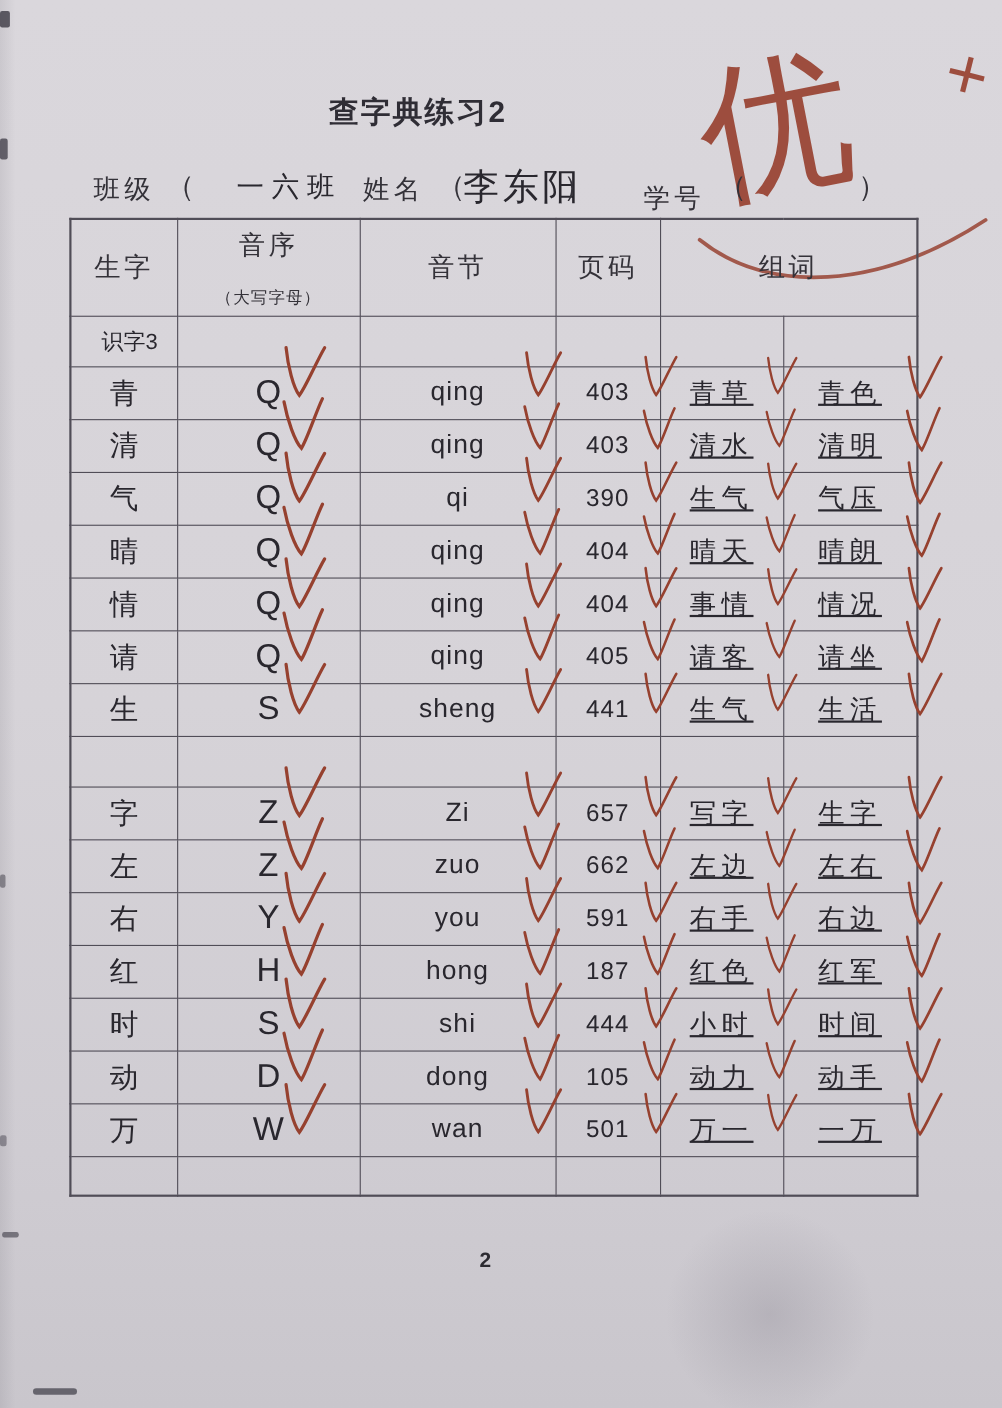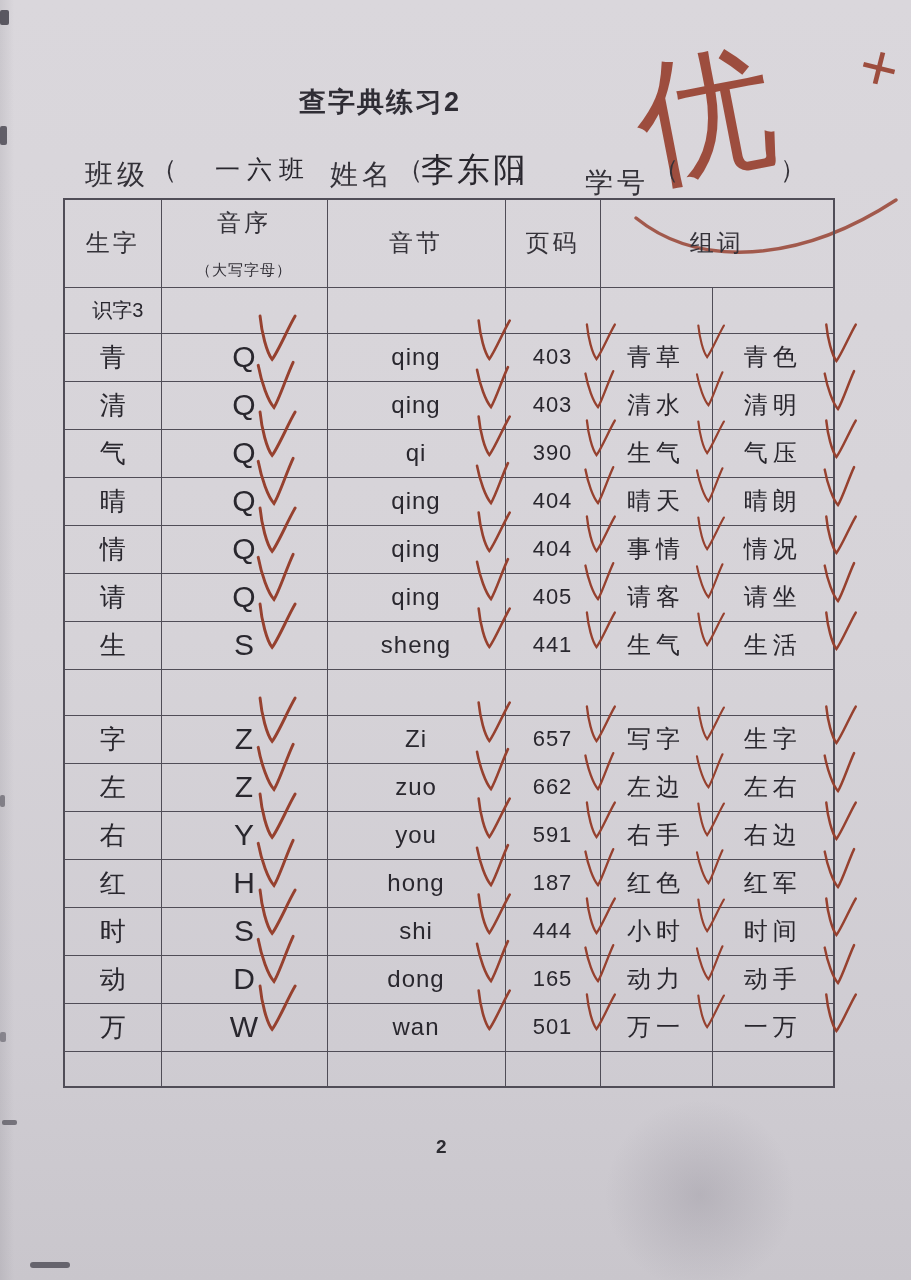--- a/index.html
+++ b/index.html
@@ -18,21 +18,21 @@
       linear-gradient(90deg, rgba(70,68,78,0.10) 0, rgba(70,68,78,0) 14px),
       linear-gradient(180deg, #dad7dc 0%, #d6d3d8 50%, #cfccd2 82%, #c9c6cc 100%);
   }
 
   
   .title{
     position:absolute; top:84px; left:0; width:760px; text-align:center;
     font-size:27px; font-weight:600; letter-spacing:2px; color:#2f2d35;
   }
   .form-span{ position:absolute; white-space:nowrap; }
-  .label{ font-size:28px; color:var(--print); letter-spacing:4px; }
+  .label{ font-size:24px; color:var(--print); letter-spacing:4px; }
   .paren{ font-size:26px; color:var(--print); }
   .hw{ color:var(--ink); }
   .class-value{ font-size:25px; letter-spacing:7px;margin-left:39px; }
   .name-value{ font-size:33px; font-weight:500; letter-spacing:3px; }
 
   
   .grade{ position:absolute; left:618px; top:38px; width:293px; height:235px; pointer-events:none; }
   .grade-char{
     position:absolute; left:18px; top:8px; font-size:138px; line-height:1;
     color:rgba(148,58,40,0.88); transform:rotate(-11deg); font-weight:400;
@@ -60,21 +60,21 @@
   tr.empty-row td{ height:46px; }
   tr.empty-row.last td{ height:36px; }
   tr.data-row td{ height:48px; }
   .section-label{ text-align:right; padding-left:10px !important; font-size:20px; color:var(--ink); }
 
   .c-hanzi span{ font-size:26px; }
   .cw{ position:relative; width:100%; height:100%; display:flex; align-items:center; justify-content:center; }
   .letter{ font-size:30px; }
   .syll{ font-size:24px; letter-spacing:1px; }
   .pagev{ font-size:22px; letter-spacing:1px; }
-  .wordv{ font-size:24px; letter-spacing:5px; }
+  .wordv{ font-size:24px; letter-spacing:5px;text-decoration:underline; }
 
   
   .check{ position:absolute; pointer-events:none; }
   .check path{ stroke:var(--red); stroke-width:2.6; fill:none; stroke-linecap:round; }
   .c-initial  .check{ width:46px; height:52px; left:54%; top:-22px; }
   .c-syllable .check{ width:40px; height:48px; right:-6px;  top:-18px; }
   .c-page     .check{ width:36px; height:44px; right:-16px; top:-14px; }
   .c-word1    .check{ width:33px; height:41px; right:-13px; top:-13px; }
   .c-word2    .check{ width:38px; height:46px; right:-24px; top:-14px; }
   tr.data-row:nth-child(odd)  .check{ transform:rotate(-3deg); }
@@ -712,21 +712,21 @@
     <td class="c-syllable">
       <div class="cw">
             <span class="hw syll">dong</span>
         <svg class="check" viewBox="0 0 40 46">
               <path d="M7 4 C9 19 14 36 19 42 C24 35 32 14 38 3"></path>
             </svg>
       </div>
     </td>
     <td class="c-page">
       <div class="cw">
-            <span class="hw pagev">165</span>
+            <span class="hw pagev">105</span>
         <svg class="check" viewBox="0 0 40 46">
               <path d="M7 4 C9 19 14 36 19 42 C24 35 32 14 38 3"></path>
             </svg>
       </div>
     </td>
     <td class="c-word1">
       <div class="cw">
             <span class="hw wordv">动力</span>
         <svg class="check" viewBox="0 0 40 46">
               <path d="M7 4 C9 19 14 36 19 42 C24 35 32 14 38 3"></path>

